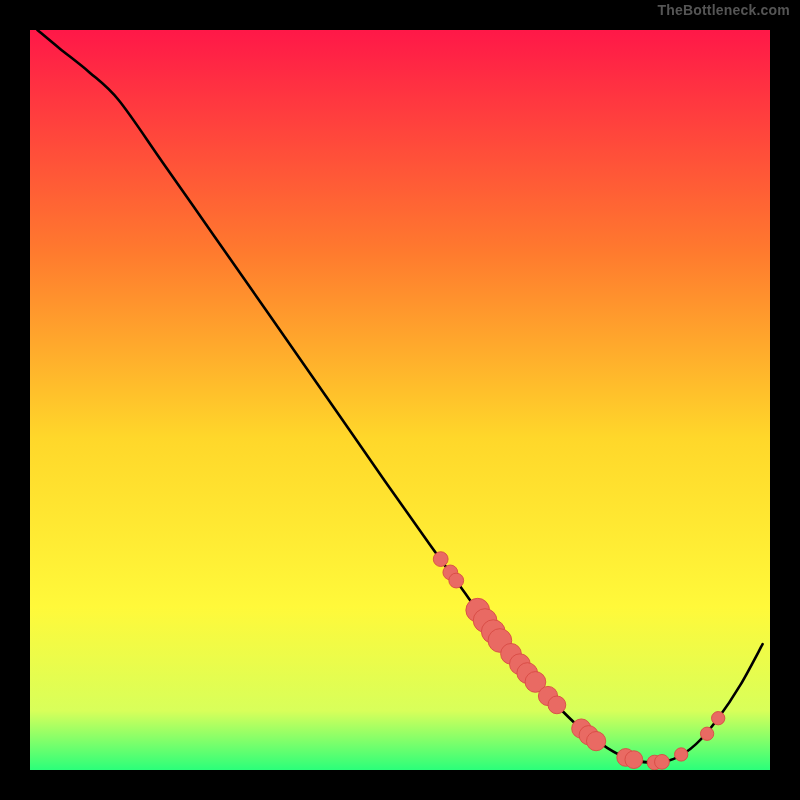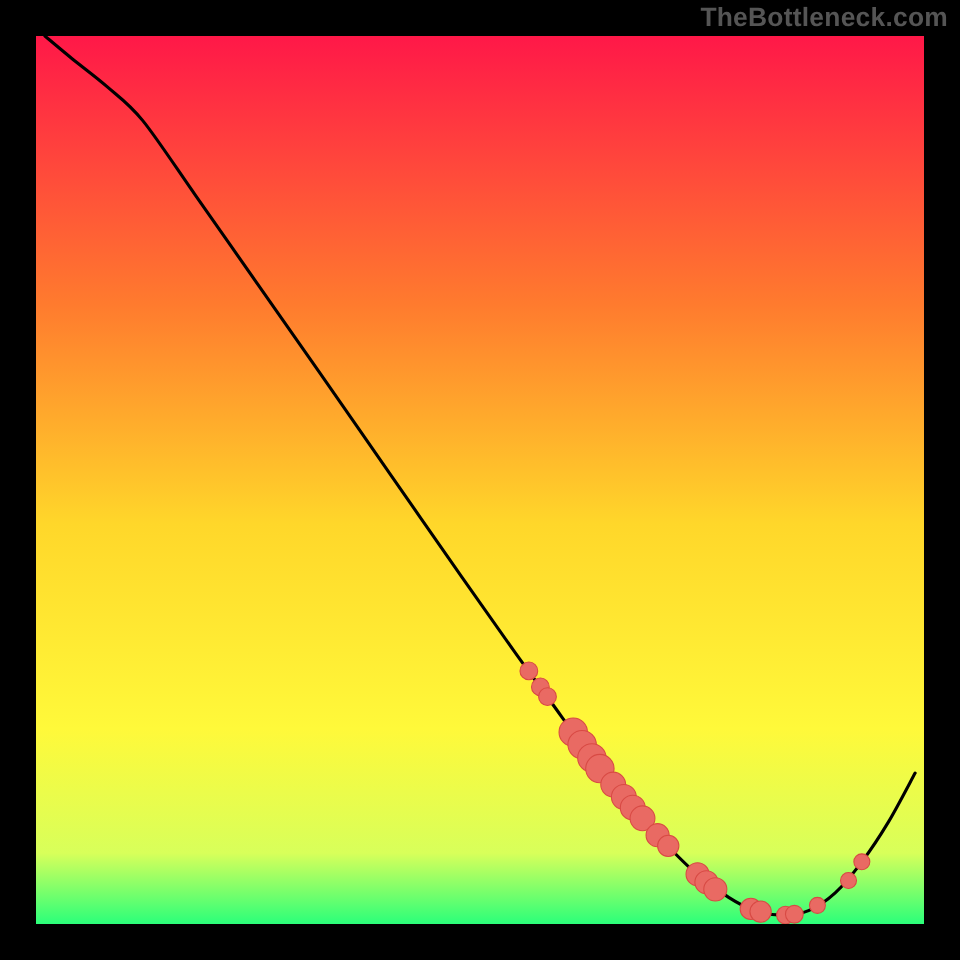--- a/index.html
+++ b/index.html
@@ -17,21 +17,21 @@
     top: 0;
     width: 800px;
     height: 800px;
     background: #000000;
   }
   .watermark {
     position: absolute;
     top: 2px;
     right: 10px;
     color: #555555;
-    font-size: 22px;
+    font-size: 14px;
     font-weight: 600;
     letter-spacing: 0.2px;
     z-index: 20;
     user-select: none;
   }
   svg.plot {
     position: absolute;
     left: 30px;
     top: 30px;
     width: 740px;

